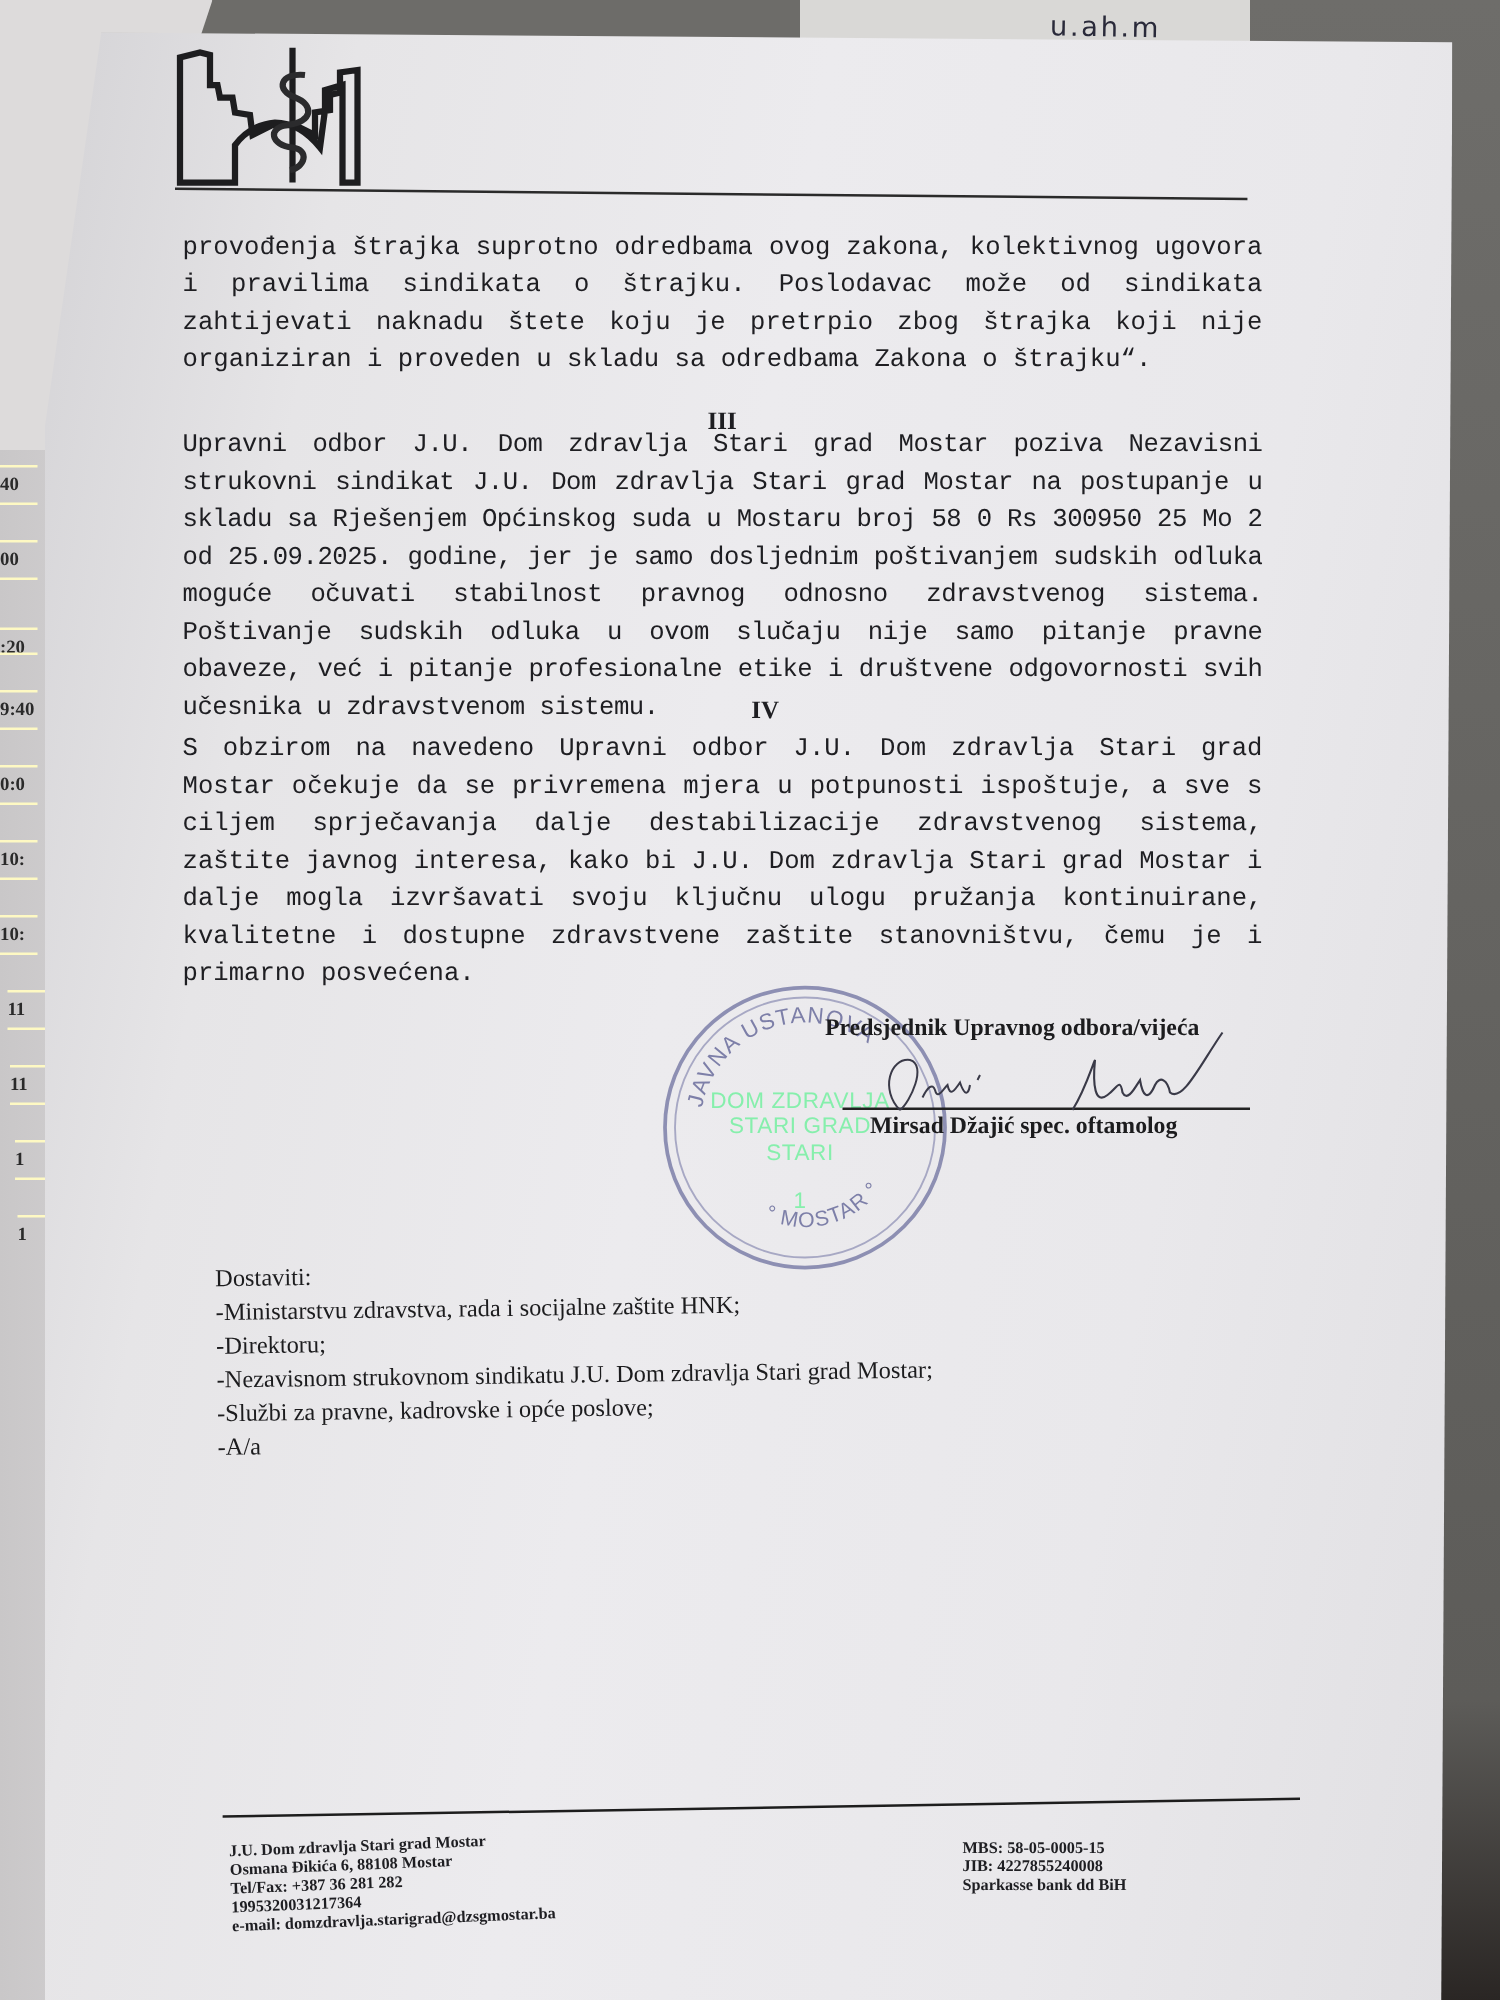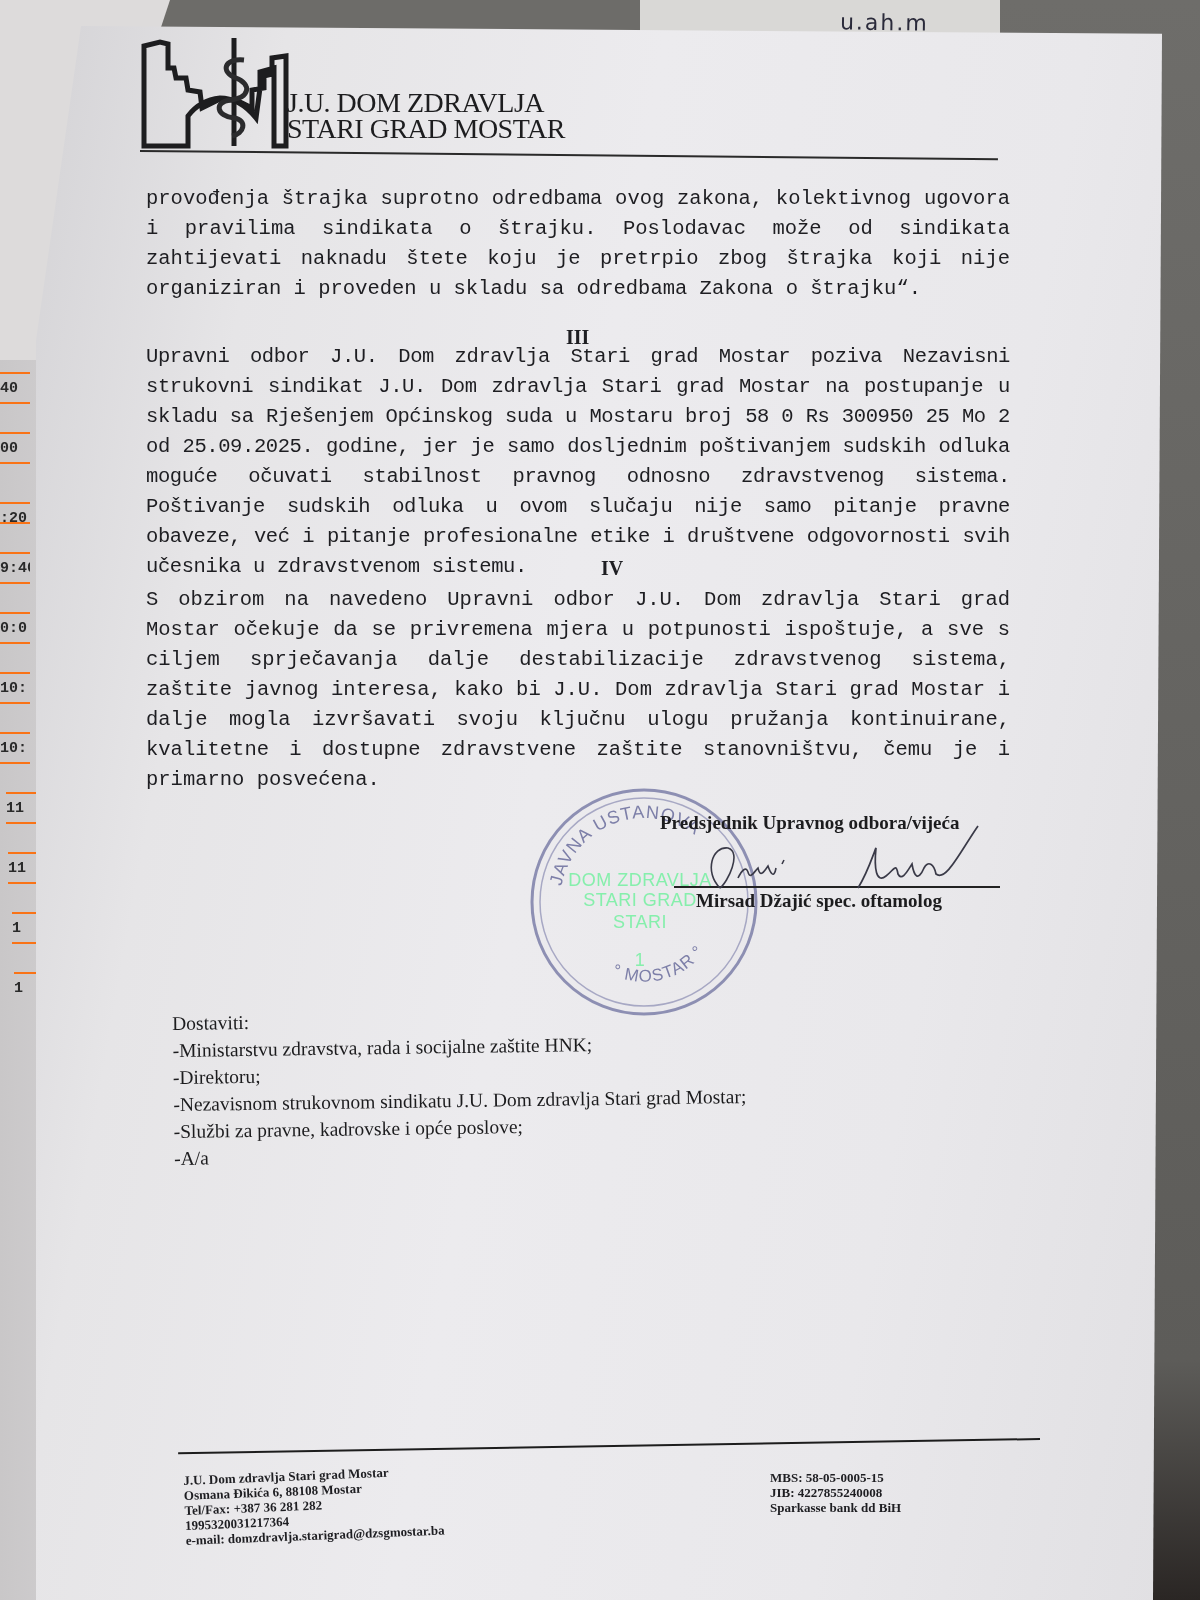--- a/index.html
+++ b/index.html
@@ -17,23 +17,23 @@
   }
   .bg-sheet-top {
     position: absolute; left: 0; top: 0; width: 170px; height: 360px;
     background: #dddbdb;
     clip-path: polygon(0 0, 100% 0, 30% 100%, 0 100%);
   }
   .slot-table {
     position: absolute; left: 0; top: 350px; width: 32px;
   }
   .slot {
-    position: absolute; left: 0; height: 30px; font-family: Liberation Mono, monospace;
+    position: absolute; left: 0; height: 30px; font-family: Liberation Serif, serif;
     font-weight: bold; font-size: 15px; color: #2a2a2a;
-    border-top: 2px solid #f97316; width: 30px; overflow: hidden; white-space: nowrap;
+    border-top: 2px solid #fef9c3; width: 30px; overflow: hidden; white-space: nowrap;
     padding-top: 6px;
   }
   
   .bg-sheet-right {
     position: absolute; left: 640px; top: 0; width: 360px; height: 40px;
     background: #d9d8d6;
   }
   .handwriting {
     position: absolute; left: 840px; top: 10px; font-family: "DejaVu Sans", sans-serif;
     font-size: 22px; color: #2a2a3a; letter-spacing: 2px; transform: rotate(1deg);
@@ -140,24 +140,20 @@
 </div>
 
 <div class="page"></div>
 
 <div class="header">
   <svg class="logo-svg" width="150" height="112" viewBox="0 0 150 112">
     <path d="M4 108 L4 8 L20 4 L28 6 L28 30 L34 30 L36 40 L46 40 L48 52 L60 54 L62 70 L78 62 L96 62 L112 70 L112 52 L124 50 L124 38 L132 36 L132 20 L146 18 L146 108 L134 108 L134 30 L120 34 L120 50 L116 80 Q100 60 80 60 Q60 62 48 78 L48 108 Z" fill="none" stroke="#1d1d1f" stroke-width="5" stroke-linejoin="miter"></path>
     <line x1="94" y1="0" x2="94" y2="108" stroke="#1d1d1f" stroke-width="5"></line>
     <path d="M104 22 C84 20 80 34 96 40 C112 46 110 60 90 62 C74 64 76 78 94 80 C108 82 104 96 92 98" fill="none" stroke="#2b2b2d" stroke-width="5"></path>
   </svg>
-  <div class="org-name">
-    <div>J.U. DOM ZDRAVLJA</div>
-    <div>STARI GRAD MOSTAR</div>
-  </div>
 </div>
 <div class="header-rule"></div>
 
 <p class="body-text" style="top:184px;">provođenja štrajka suprotno odredbama ovog zakona, kolektivnog ugovora i pravilima sindikata o štrajku. Poslodavac može od sindikata zahtijevati naknadu štete koju je pretrpio zbog štrajka koji nije organiziran i proveden u skladu sa odredbama Zakona o štrajku“.</p>
 
 <div class="section-num" style="left:566px; top:313px;margin-top:13px;">III</div>
 <p class="body-text condensed" style="top:342px;">Upravni odbor J.U. Dom zdravlja Stari grad Mostar poziva Nezavisni strukovni sindikat J.U. Dom zdravlja Stari grad Mostar na postupanje u skladu sa Rješenjem Općinskog suda u Mostaru broj 58 0 Rs 300950 25 Mo 2 od 25.09.2025. godine, jer je samo dosljednim poštivanjem sudskih odluka moguće očuvati stabilnost pravnog odnosno zdravstvenog sistema. Poštivanje sudskih odluka u ovom slučaju nije samo pitanje pravne obaveze, već i pitanje profesionalne etike i društvene odgovornosti svih učesnika u zdravstvenom sistemu.</p>
 
 <div class="section-num" style="left:601px; top:557px;">IV</div>
 <p class="body-text" style="top:585px;">S obzirom na navedeno Upravni odbor J.U. Dom zdravlja Stari grad Mostar očekuje da se privremena mjera u potpunosti ispoštuje, a sve s ciljem sprječavanja dalje destabilizacije zdravstvenog sistema, zaštite javnog interesa, kako bi J.U. Dom zdravlja Stari grad Mostar i dalje mogla izvršavati svoju ključnu ulogu pružanja kontinuirane, kvalitetne i dostupne zdravstvene zaštite stanovništvu, čemu je i primarno posvećena.</p>

